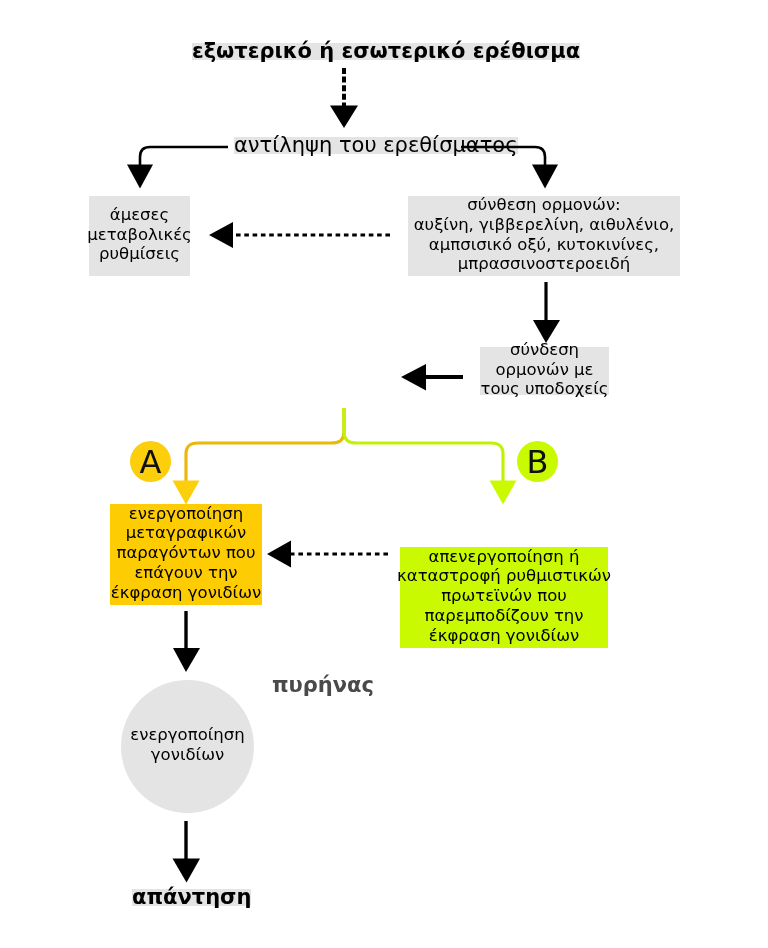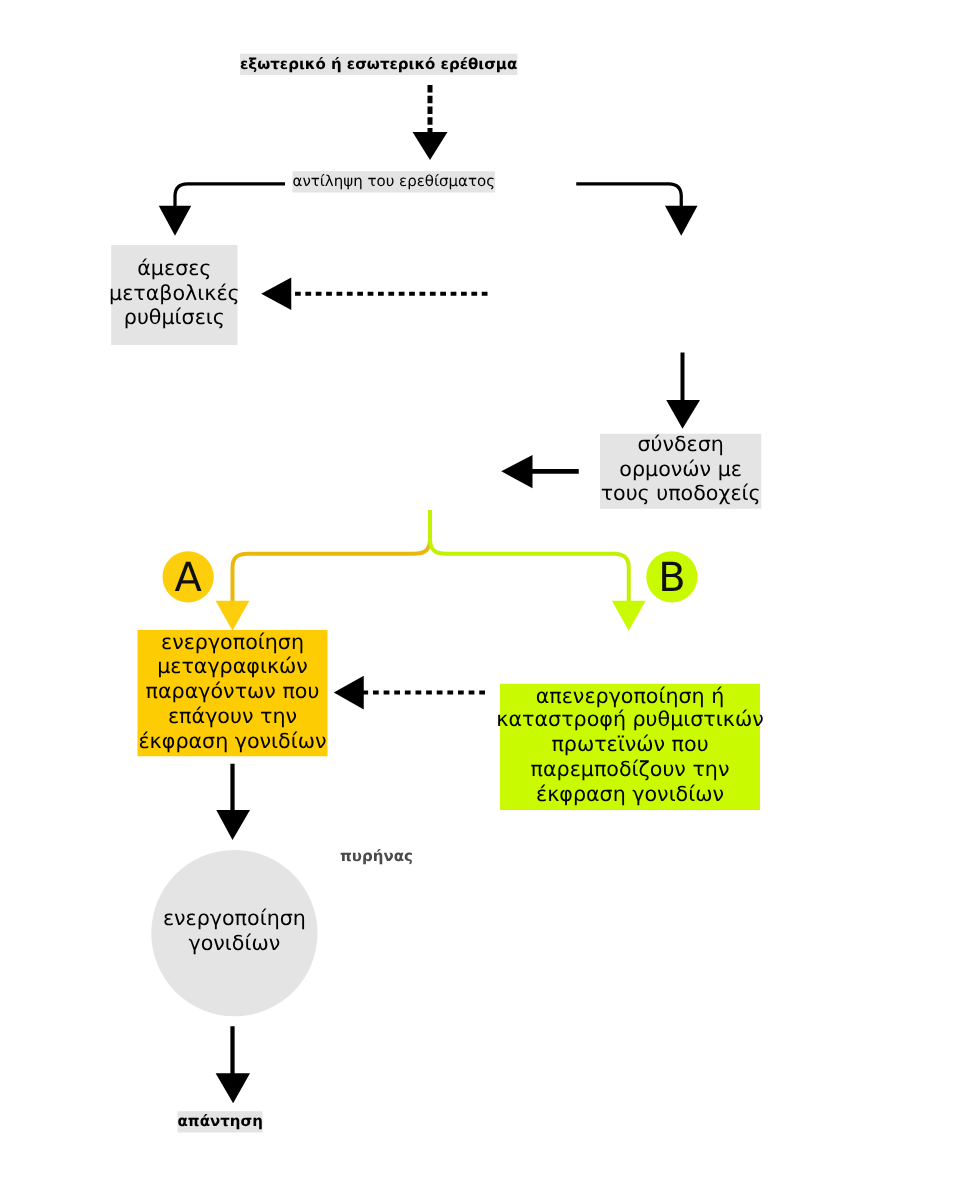--- a/index.html
+++ b/index.html
@@ -13,41 +13,46 @@
             pointer-events:none;overflow:visible;}
 
   .node{position:absolute;box-sizing:border-box;display:flex;
         align-items:center;justify-content:center;text-align:center;
         font-size:16.5px;line-height:19.8px;color:#000;white-space:pre;}
   .node > span{position:relative;top:-1.5px;}
   .gray{background:#E4E4E4;}
   .gold{background:#FDCC02;}
   .green{background:#C9FA02;margin-top:43px;}
 
-  .label{position:absolute;font-size:12px;line-height:17px;
+  .label{position:absolute;font-size:21px;line-height:17px;
          color:#000;white-space:pre;display:inline-block;text-align:right;}
   .bold{font-weight:bold;}
 
   .circlelab{position:absolute;border-radius:50%;display:flex;
              align-items:center;justify-content:center;
              font-size:32px;line-height:1;color:#101010;}
 </style>
 </head>
 <body>
 
 <div id="stage">
 
   <div class="node gray" style="left:89px;top:196px;width:101px;height:80px;align-items:center;">
     <span>άμεσες
 μεταβολικές
 ρυθμίσεις</span></div>
 
+  <div class="node gray" style="left:408px;top:196px;width:272px;height:80px;">
+    <span>σύνθεση ορμονών:
+αυξίνη, γιββερελίνη, αιθυλένιο,
+αμπσισικό οξύ, κυτοκινίνες,
+μπρασσινοστεροειδή</span></div>
 
 
-  <div class="node gray" style="left:480px;top:347px;width:129px;height:60px;">
+  <div class="node gray" style="left:480px;top:347px;width:129px;height:48px;">
     <span>σύνδεση
 ορμονών με
 τους υποδοχείς</span></div>
 
   <div class="node gold" style="left:110px;top:504px;width:152px;height:101px;">
     <span>ενεργοποίηση
 μεταγραφικών
 παραγόντων που
 επάγουν την
 έκφραση γονιδίων</span></div>
@@ -62,21 +67,21 @@
   <div class="node gray" style="left:121px;top:680px;width:133px;height:133px;border-radius:50%;">
     <span>ενεργοποίηση
 γονιδίων</span></div>
 
   <div class="label bold gray" style="left:192px;top:43px;"><span>εξωτερικό ή εσωτερικό ερέθισμα</span></div>
 
   <div class="label gray" style="left:234px;top:137px;"><span>αντίληψη του ερεθίσματος</span></div>
 
   <div class="label bold" style="left:238px;top:677px;color:#4A4A4A;margin-left:34px;"><span>πυρήνας</span></div>
 
-  <div class="label bold gray" style="left:142px;top:889px;"><span>απάντηση</span></div>
+  <div class="label bold gray" style="left:132px;top:889px;"><span>απάντηση</span></div>
 
   <div class="circlelab" style="left:130px;top:441px;width:41px;height:41px;background:#FDCE0C;">
       <span>A</span>
     </div>
   <div class="circlelab" style="left:517px;top:441px;width:41px;height:41px;background:#C9FA02;">
       <span>B</span>
     </div>
 
   <svg class="layer" viewBox="0 0 768 948" xmlns="http://www.w3.org/2000/svg">
 

